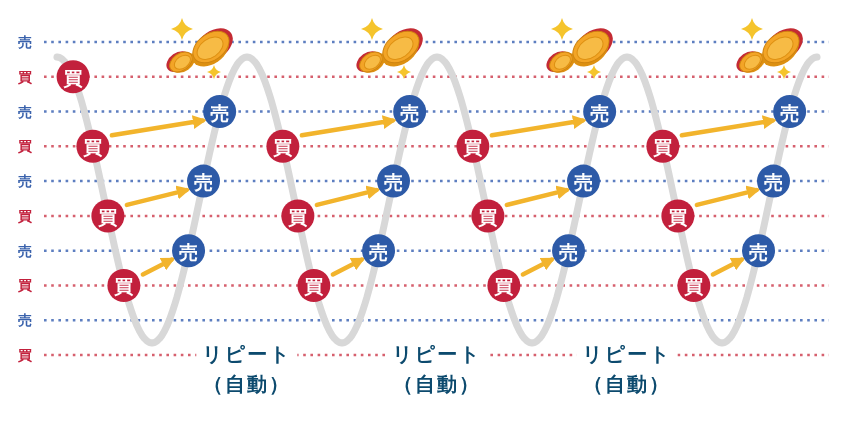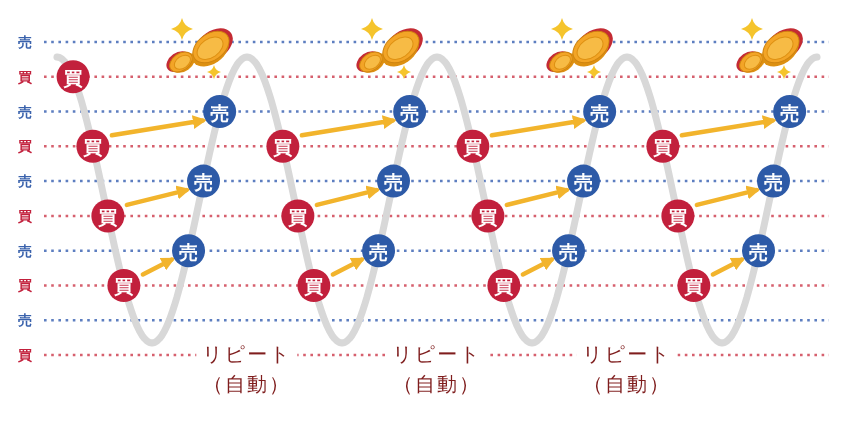--- a/index.html
+++ b/index.html
@@ -10,22 +10,22 @@
     overflow:hidden;
     font-family:"DejaVu Sans","Liberation Sans",sans-serif;
   }
   .stage svg{position:absolute;left:0;top:0;}
   .repeat-label{
     position:absolute;
     transform:translateX(-50%);
     text-align:center;
     background:#ffffff;
     padding:0 6px;
-    color:#7f1d1d;
-    font-weight:normal;
+    color:#0c4a6e;
+    font-weight:bold;
     font-size:20px;
     line-height:30px;
     letter-spacing:2px;
     white-space:nowrap;
   }
 </style>
 </head>
 <body>
 
 <div class="stage">

